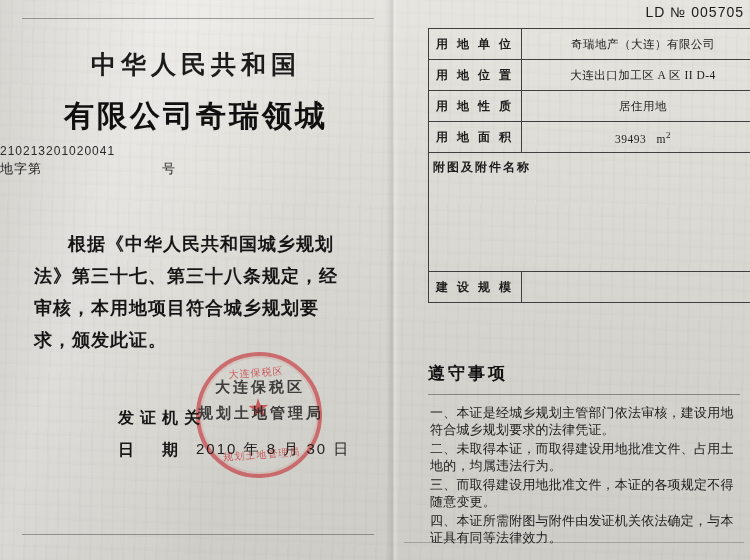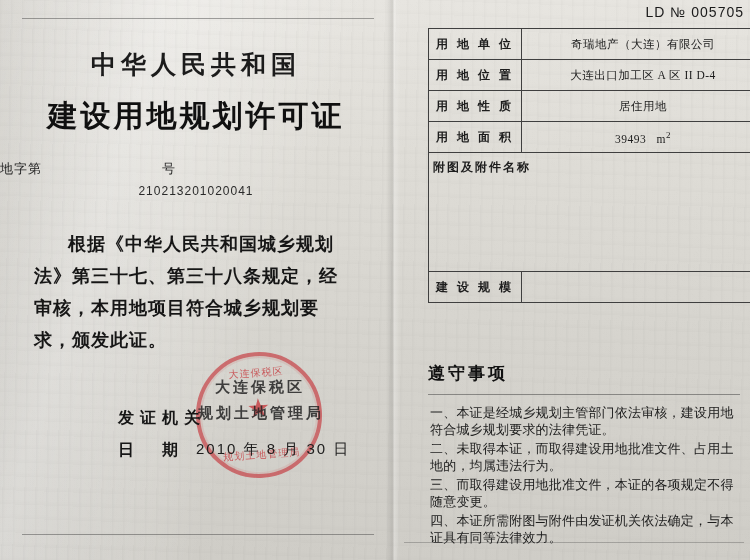--- a/index.html
+++ b/index.html
@@ -83,26 +83,24 @@
     font-size: 30px;
     letter-spacing: 3px;
     color: #101010;
     font-weight: 700;
   }
 
   #cert-number {
     position: absolute;
     top: 144px;
     left: 0; right: 0;
-    text-align: center;
     font-size: 12px;
     letter-spacing: 1px;
     color: #2a2a2a;
     font-family: "Liberation Sans", sans-serif;
-    margin-top: 40px;
   }
   #cert-numline {
     position: absolute;
     top: 160px;
     left: 0; right: 0;
     font-size: 13px;
     letter-spacing: 1px;
     color: #1f1f1f;
   }
   #cert-numline .gap { display: inline-block; width: 120px; }
@@ -318,21 +316,21 @@
 <body>
 
 <div id="page">
   <div id="grain"></div>
   <div id="fold"></div>
 
   <div id="left-page">
     <div class="l-rule" id="l-rule-top"></div>
 
     <div id="cert-country">中华人民共和国</div>
-    <div id="cert-title">建设用地规划许可证</div>
+    <div id="cert-title">有限公司奇瑞领城</div>
 
     <div id="cert-number">210213201020041</div>
     <div id="cert-numline">
       <span>地字第</span><span class="gap"></span><span>号</span>
     </div>
 
     <div id="cert-body">根据《中华人民共和国城乡规划法》第三十七、第三十八条规定，经审核，本用地项目符合城乡规划要求，颁发此证。</div>
 
     <div id="seal">
       <div id="seal-arc">大连保税区</div>

